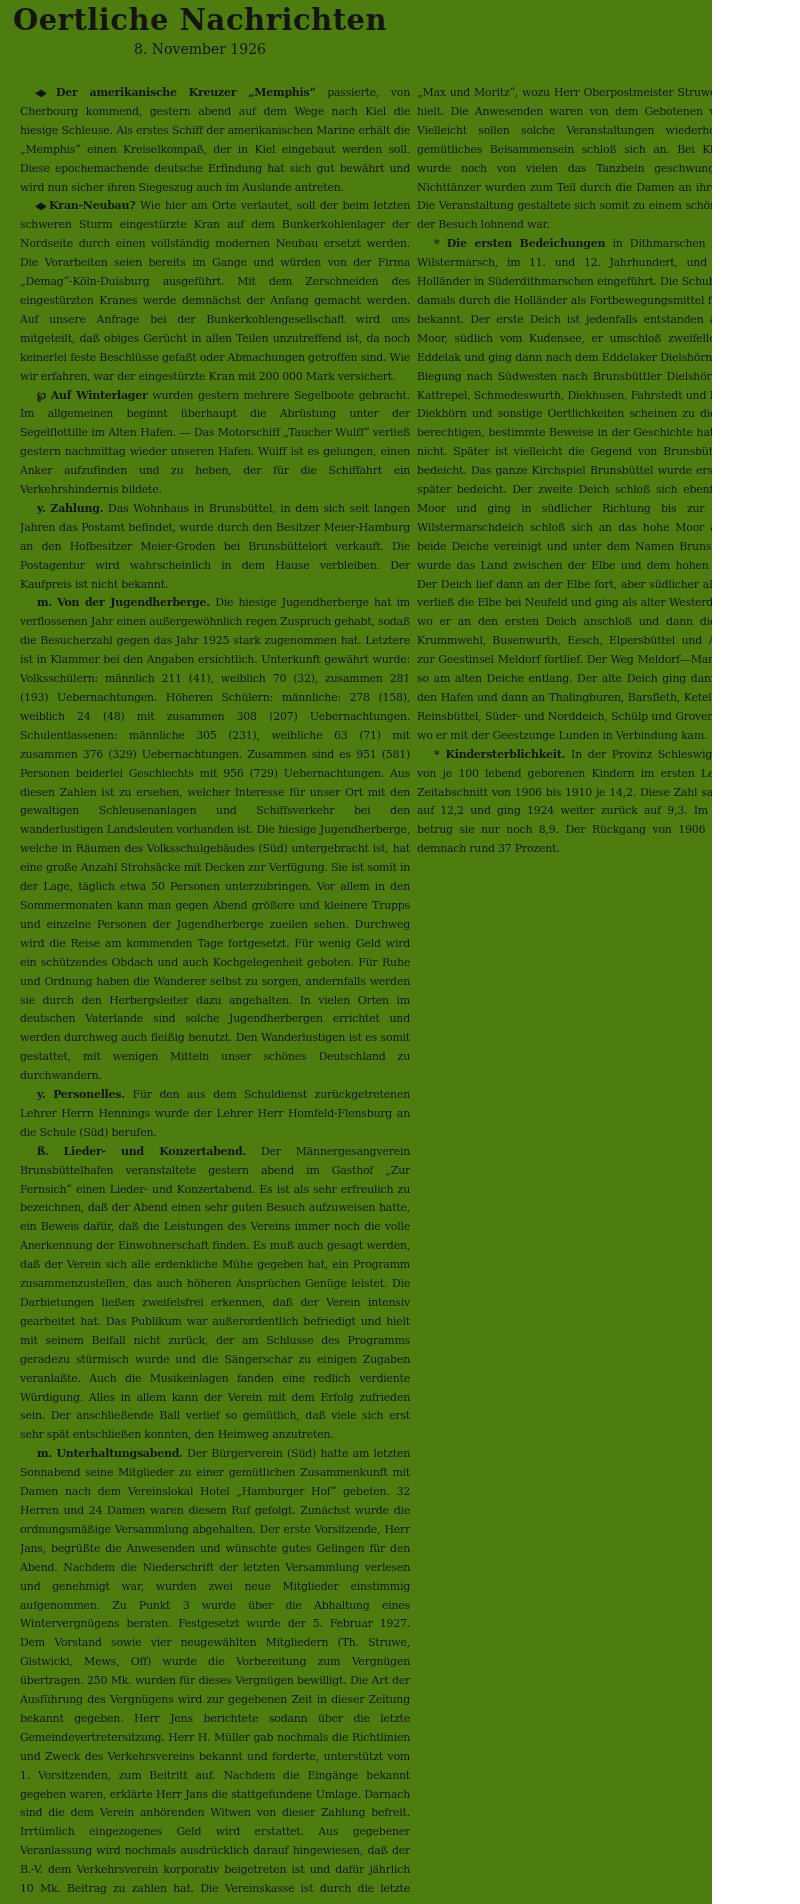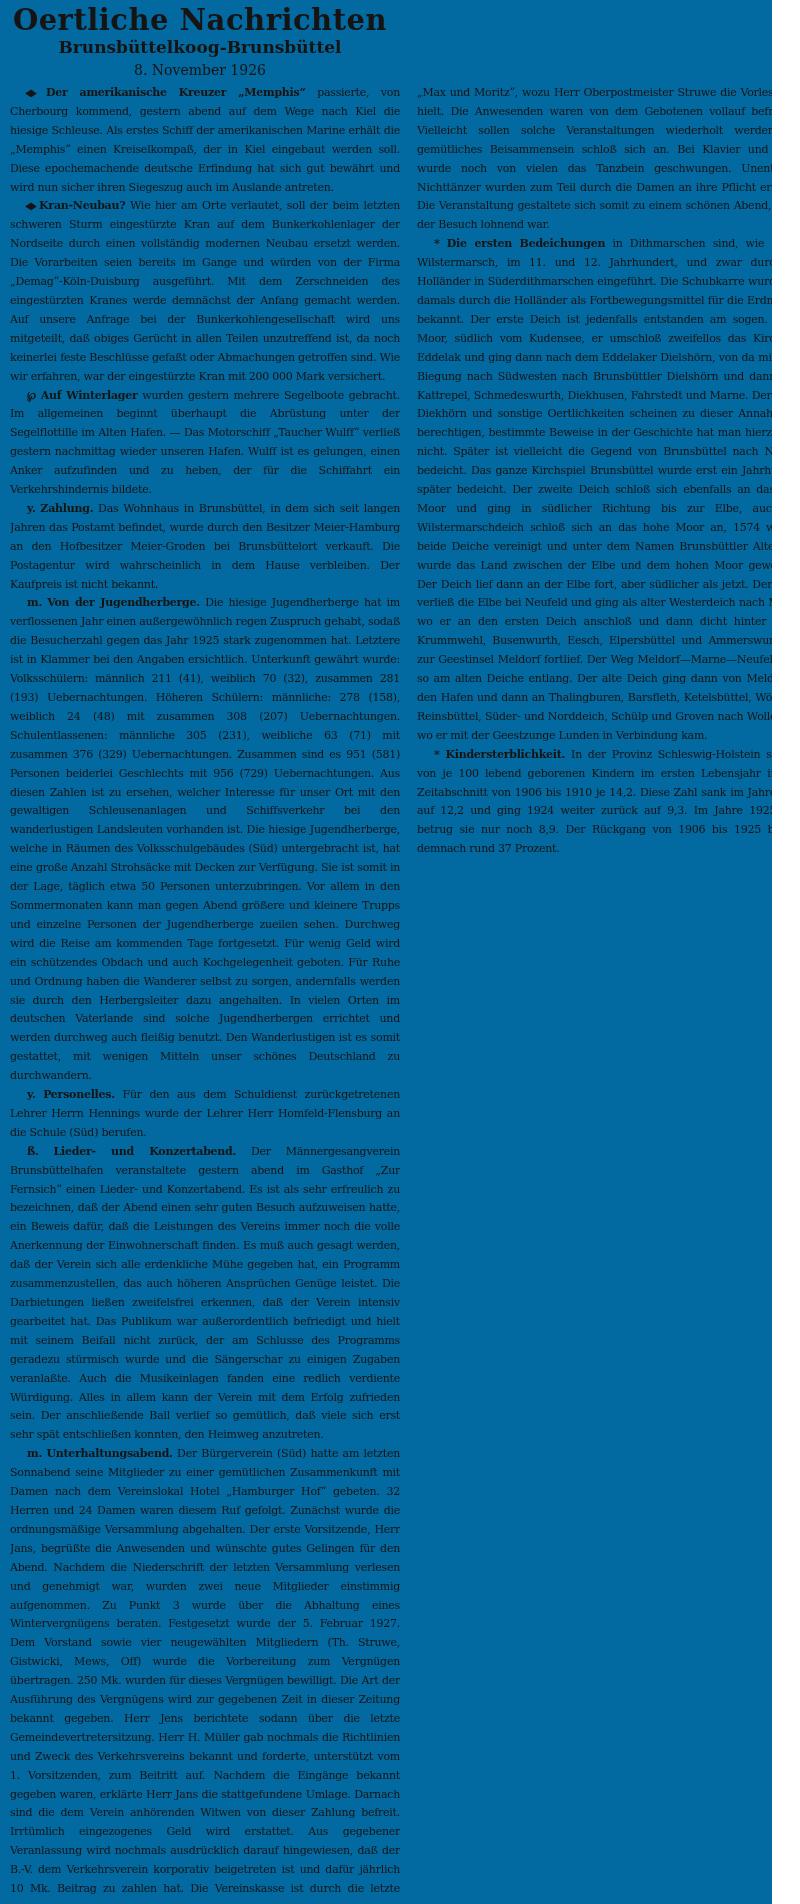--- a/index.html
+++ b/index.html
@@ -2,23 +2,23 @@
 <html lang="de"><head>
 <meta charset="utf-8">
 <style>
   html, body {
     margin: 0;
     padding: 0;
     background: #ffffff;
   }
   .page {
     position: relative;
-    width: 772px;
+    width: 712px;
     height: 1904px;
-    background: #0369a1;
+    background: #4d7c0f;
     color: #151413;
     font-family: "DejaVu Serif", serif;
     overflow: hidden;
   }
   
   .masthead {
     position: absolute;
     left: 0;
     top: 4px;
     width: 400px;
@@ -46,21 +46,21 @@
     position: absolute;
     top: 84px;
     font-size: 11px;
     line-height: 18.9px;
     letter-spacing: -0.25px;
     text-align: justify;
     hyphens: auto;
     -webkit-hyphens: auto;
     overflow: hidden;
   }
-  .col-left  { left: 10px;   width: 390px; height: 1818px; }
+  .col-left  { left: 20px;   width: 390px; height: 1818px; }
   .col-right { left: 406px; width: 390px; height: 1818px; margin-left: 11px; }
   p.para {
     margin: 0;
     text-indent: 17px;
   }
   p.para.continued { text-indent: 0; }
   .marker {
     font-weight: bold;
     text-indent: 0;
   }
@@ -71,21 +71,20 @@
   }
   .lead { font-weight: bold; }
 </style>
 </head>
 <body>
 
 <div class="page">
 
   <div class="masthead">
     <div class="title">Oertliche Nachrichten</div>
-    <div class="subtitle">Brunsbüttelkoog-Brunsbüttel</div>
     <div class="dateline">8. November 1926</div>
   </div>
 
   <div class="col col-left" id="col-left">
       <p class="para"><span class="marker diamond">◆</span> <span class="lead">Der amerikanische Kreuzer „Memphis“</span> <span>passierte, von Cherbourg kommend, gestern abend auf dem Wege nach Kiel die hiesige Schleuse. Als erstes Schiff der amerikanischen Marine erhält die „Memphis“ einen Kreiselkompaß, der in Kiel eingebaut werden soll. Diese epochemachende deutsche Erfindung hat sich gut bewährt und wird nun sicher ihren Siegeszug auch im Auslande antreten.</span></p>
       <p class="para"><span class="marker diamond">◆</span> <span class="lead">Kran-Neubau?</span> <span>Wie hier am Orte verlautet, soll der beim letzten schweren Sturm eingestürzte Kran auf dem Bunkerkohlenlager der Nordseite durch einen vollständig modernen Neubau ersetzt werden. Die Vorarbeiten seien bereits im Gange und würden von der Firma „Demag“-Köln-Duisburg ausgeführt. Mit dem Zerschneiden des eingestürzten Kranes werde demnächst der Anfang gemacht werden. Auf unsere Anfrage bei der Bunkerkohlengesellschaft wird uns mitgeteilt, daß obiges Gerücht in allen Teilen unzutreffend ist, da noch keinerlei feste Beschlüsse gefaßt oder Abmachungen getroffen sind. Wie wir erfahren, war der eingestürzte Kran mit 200 000 Mark versichert.</span></p>
       <p class="para"><span class="marker">℘</span> <span class="lead">Auf Winterlager</span> <span>wurden gestern mehrere Segelboote gebracht. Im allgemeinen beginnt überhaupt die Abrüstung unter der Segelflottille im Alten Hafen. — Das Motorschiff „Taucher Wulff“ verließ gestern nachmittag wieder unseren Hafen. Wulff ist es gelungen, einen Anker aufzufinden und zu heben, der für die Schiffahrt ein Verkehrshindernis bildete.</span></p>
       <p class="para"><span class="marker">y.</span> <span class="lead">Zahlung.</span> <span>Das Wohnhaus in Brunsbüttel, in dem sich seit langen Jahren das Postamt befindet, wurde durch den Besitzer Meier-Hamburg an den Hofbesitzer Meier-Groden bei Brunsbüttelort verkauft. Die Postagentur wird wahrscheinlich in dem Hause verbleiben. Der Kaufpreis ist nicht bekannt.</span></p>
       <p class="para"><span class="marker">m.</span> <span class="lead">Von der Jugendherberge.</span> <span>Die hiesige Jugendherberge hat im verflossenen Jahr einen außergewöhnlich regen Zuspruch gehabt, sodaß die Besucherzahl gegen das Jahr 1925 stark zugenommen hat. Letztere ist in Klammer bei den Angaben ersichtlich. Unterkunft gewährt wurde: Volksschülern: männlich 211 (41), weiblich 70 (32), zusammen 281 (193) Uebernachtungen. Höheren Schülern: männliche: 278 (158), weiblich 24 (48) mit zusammen 308 (207) Uebernachtungen. Schulentlassenen: männliche 305 (231), weibliche 63 (71) mit zusammen 376 (329) Uebernachtungen. Zusammen sind es 951 (581) Personen beiderlei Geschlechts mit 956 (729) Uebernachtungen. Aus diesen Zahlen ist zu ersehen, welcher Interesse für unser Ort mit den gewaltigen Schleusenanlagen und Schiffsverkehr bei den wanderlustigen Landsleuten vorhanden ist. Die hiesige Jugendherberge, welche in Räumen des Volksschulgebäudes (Süd) untergebracht ist, hat eine große Anzahl Strohsäcke mit Decken zur Verfügung. Sie ist somit in der Lage, täglich etwa 50 Personen unterzubringen. Vor allem in den Sommermonaten kann man gegen Abend größere und kleinere Trupps und einzelne Personen der Jugendherberge zueilen sehen. Durchweg wird die Reise am kommenden Tage fortgesetzt. Für wenig Geld wird ein schützendes Obdach und auch Kochgelegenheit geboten. Für Ruhe und Ordnung haben die Wanderer selbst zu sorgen, andernfalls werden sie durch den Herbergsleiter dazu angehalten. In vielen Orten im deutschen Vaterlande sind solche Jugendherbergen errichtet und werden durchweg auch fleißig benutzt. Den Wanderlustigen ist es somit gestattet, mit wenigen Mitteln unser schönes Deutschland zu durchwandern.</span></p>
       <p class="para"><span class="marker">y.</span> <span class="lead">Personelles.</span> <span>Für den aus dem Schuldienst zurückgetretenen Lehrer Herrn Hennings wurde der Lehrer Herr Homfeld-Flensburg an die Schule (Süd) berufen.</span></p>

